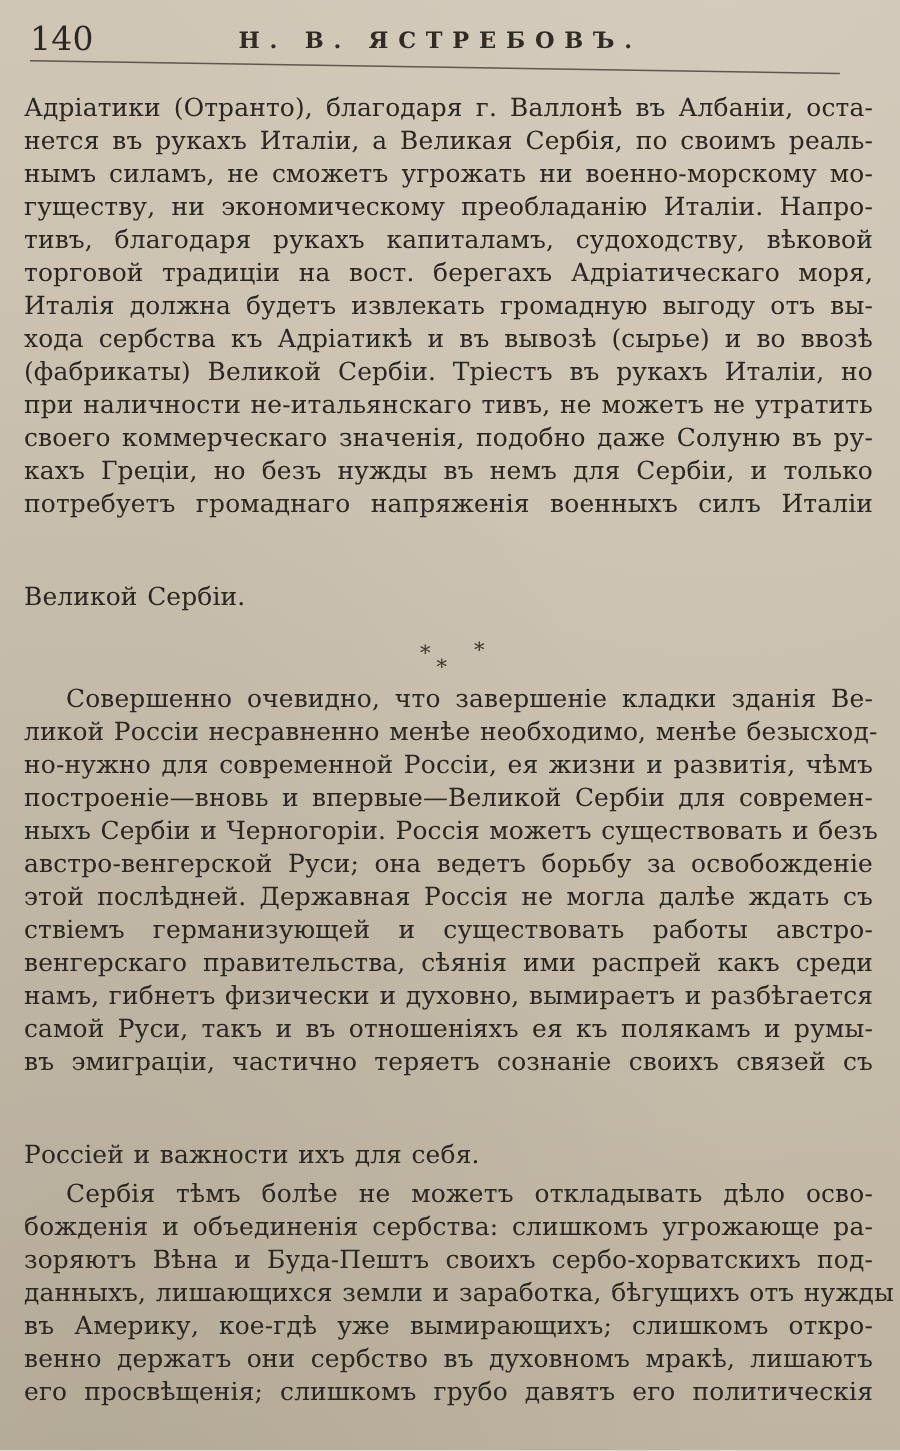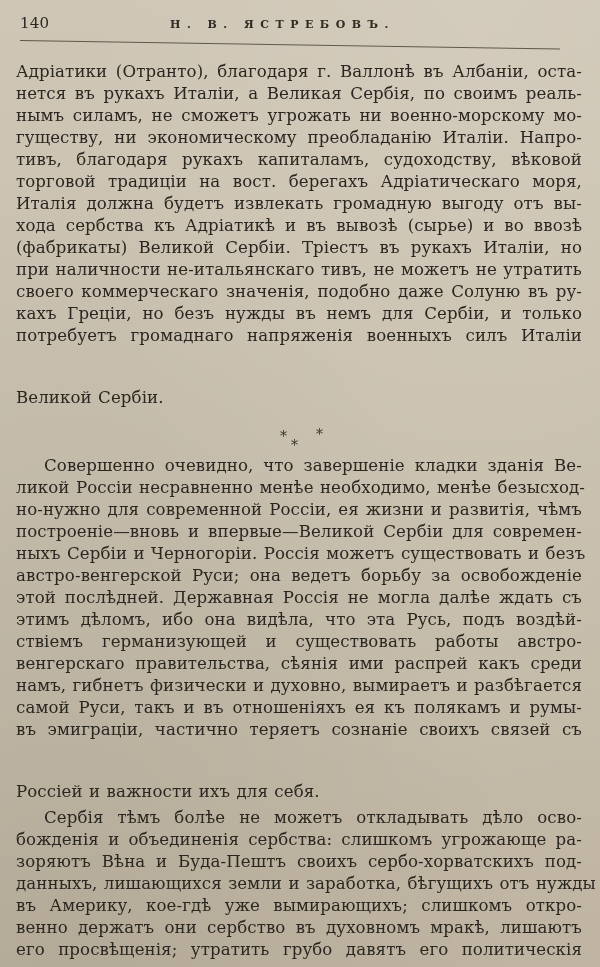--- a/index.html
+++ b/index.html
@@ -27,29 +27,29 @@
       position: absolute;
       left: 20px;
       top: 12px;
       width: 560px;
       height: 30px;
     }
     .page-number {
       position: absolute;
       left: 0;
       top: 2px;
-      font-size: 15px;
+      font-size: 22px;
       color: #2b2722;
       letter-spacing: 0.2px;
     }
     .running-head {
       position: absolute;
-      left: 150px;
+      left: 139px;
       top: 6px;
-      font-size: 11px;
+      font-size: 15px;
       font-weight: bold;
       letter-spacing: 6.5px;
       color: #2f2b25;
     }
     .header-rule {
       position: absolute;
       left: 20px;
       top: 40px;
       width: 540px;
       height: 0;
@@ -131,35 +131,34 @@
     </div>
 
     <div>
       <span class="line indent">Совершенно очевидно, что завершеніе кладки зданія Ве-</span>
       <span class="line">ликой Россіи несравненно менѣе необходимо, менѣе безысход-</span>
       <span class="line">но-нужно для современной Россіи, ея жизни и развитія, чѣмъ</span>
       <span class="line">построеніе—вновь и впервые—Великой Сербіи для современ-</span>
       <span class="line">ныхъ Сербіи и Черногоріи. Россія можетъ существовать и безъ</span>
       <span class="line">австро-венгерской Руси; она ведетъ борьбу за освобожденіе</span>
       <span class="line">этой послѣдней. Державная Россія не могла далѣе ждать съ</span>
-      <span class="line">этимъ дѣломъ, ибо она видѣла, что эта Русь, подъ воздѣй-</span>
       <span class="line">ствіемъ германизующей и существовать работы австро-</span>
       <span class="line">венгерскаго правительства, сѣянія ими распрей какъ среди</span>
       <span class="line">намъ, гибнетъ физически и духовно, вымираетъ и разбѣгается</span>
       <span class="line">самой Руси, такъ и въ отношеніяхъ ея къ полякамъ и румы-</span>
       <span class="line">въ эмиграціи, частично теряетъ сознаніе своихъ связей съ</span>
       <span class="line last">Россіей и важности ихъ для себя.</span>
     </div>
 
     <div style="height:4px"></div>
 
     <div>
       <span class="line indent">Сербія тѣмъ болѣе не можетъ откладывать дѣло осво-</span>
       <span class="line">божденія и объединенія сербства: слишкомъ угрожающе ра-</span>
       <span class="line">зоряютъ Вѣна и Буда-Пештъ своихъ сербо-хорватскихъ под-</span>
       <span class="line">данныхъ, лишающихся земли и заработка, бѣгущихъ отъ нужды</span>
       <span class="line">въ Америку, кое-гдѣ уже вымирающихъ; слишкомъ откро-</span>
       <span class="line">венно держатъ они сербство въ духовномъ мракѣ, лишаютъ</span>
-      <span class="line">его просвѣщенія; утратить грубо давятъ его политическія</span>
+      <span class="line">его просвѣщенія; слишкомъ грубо давятъ его политическія</span>
     </div>
 
   </div>
 </div>
 
 </body></html>

